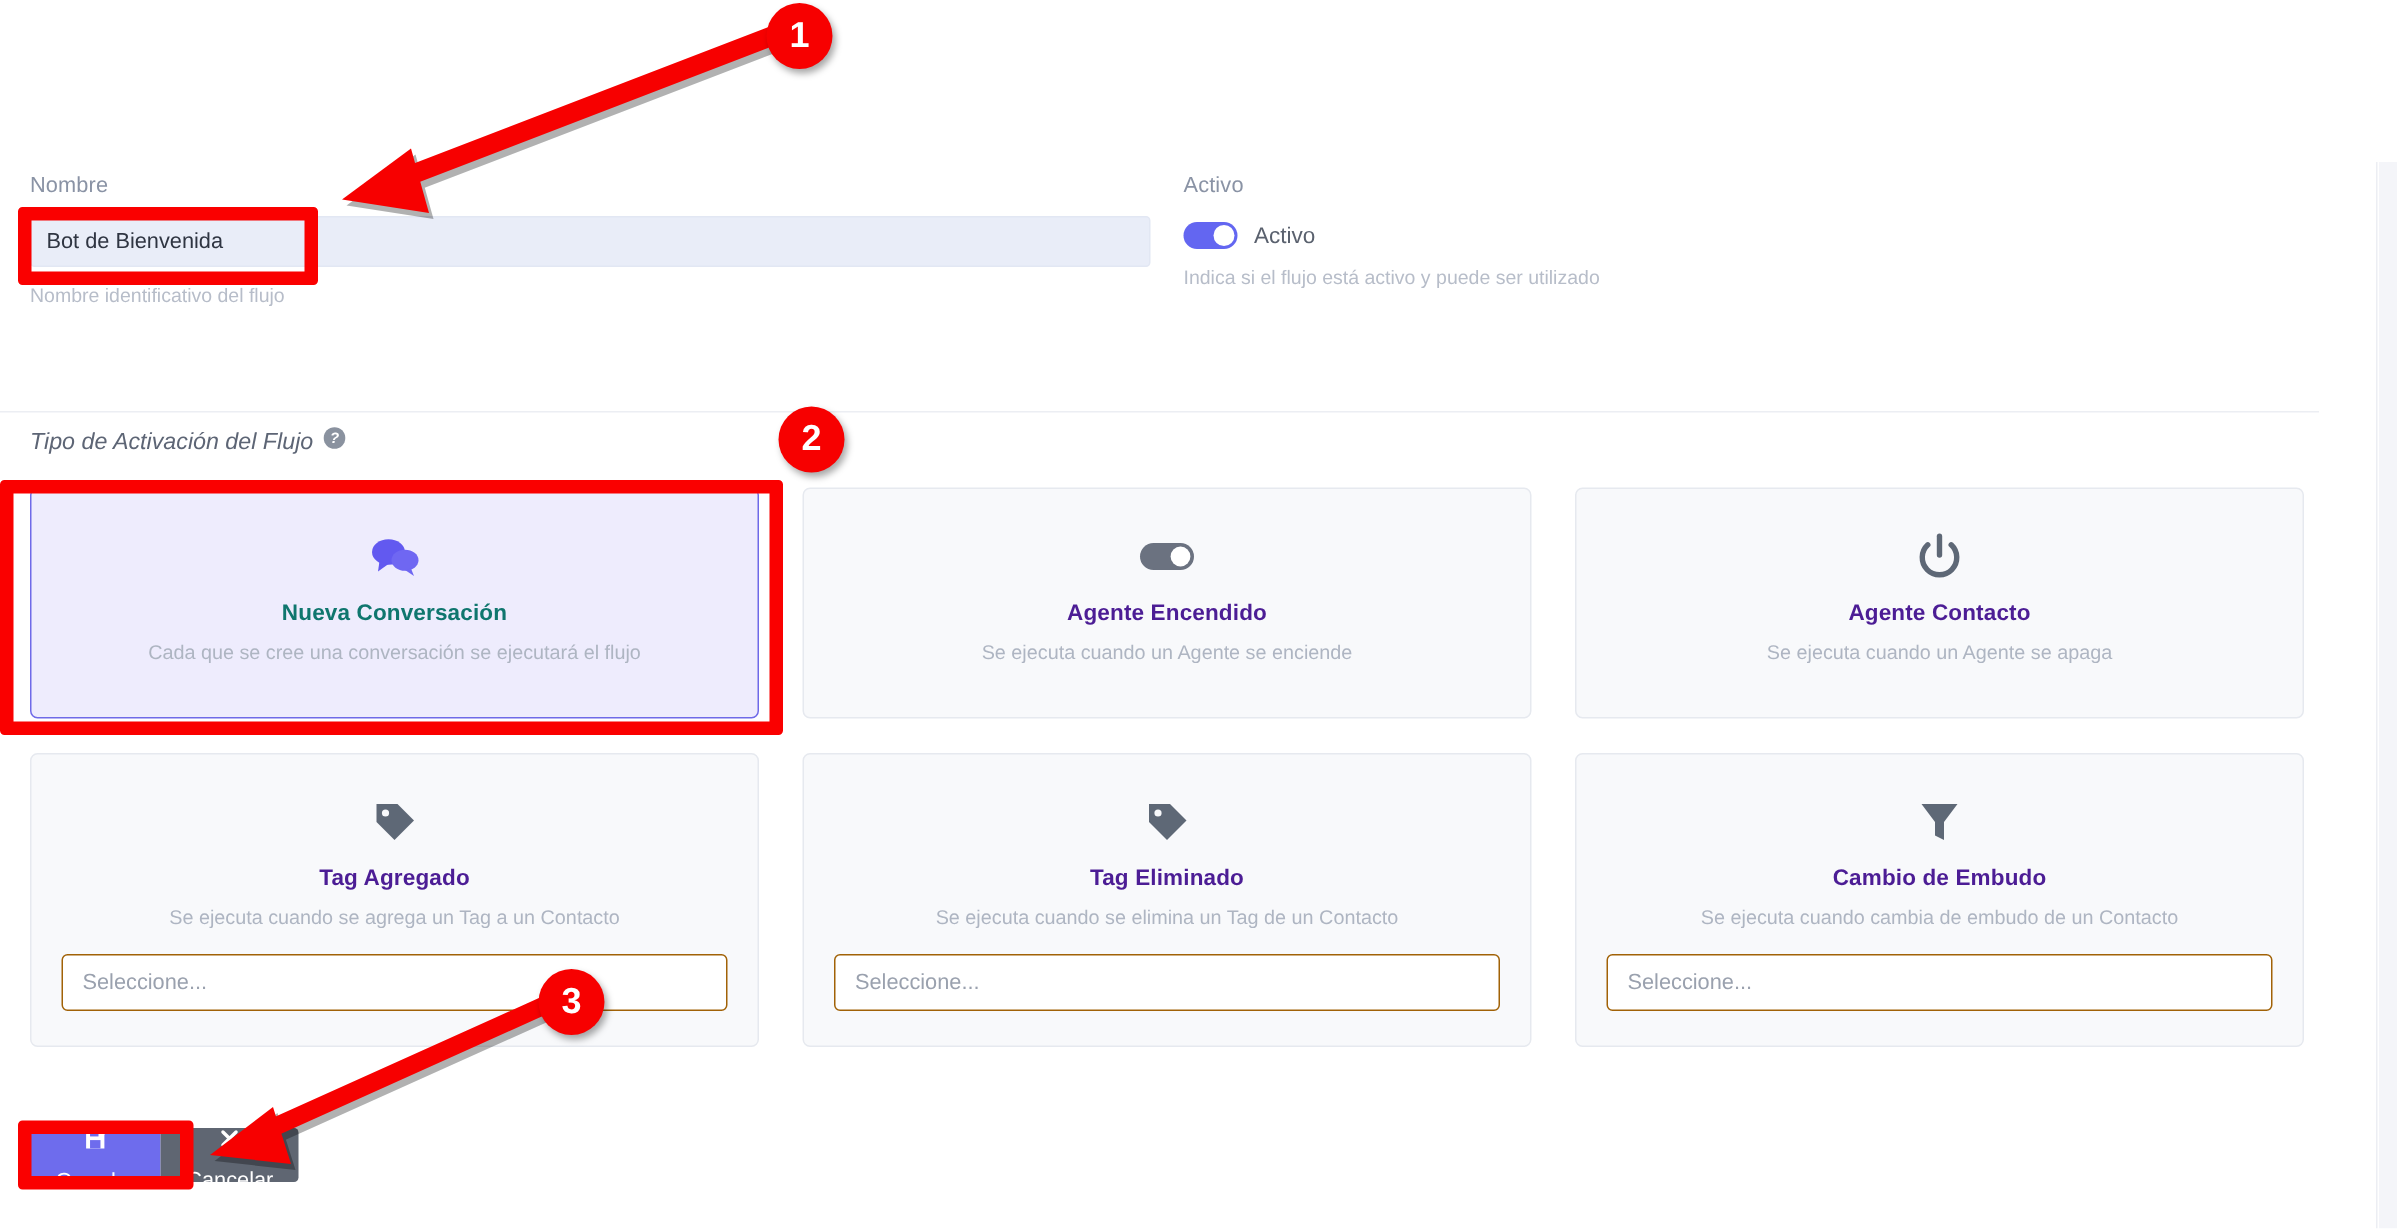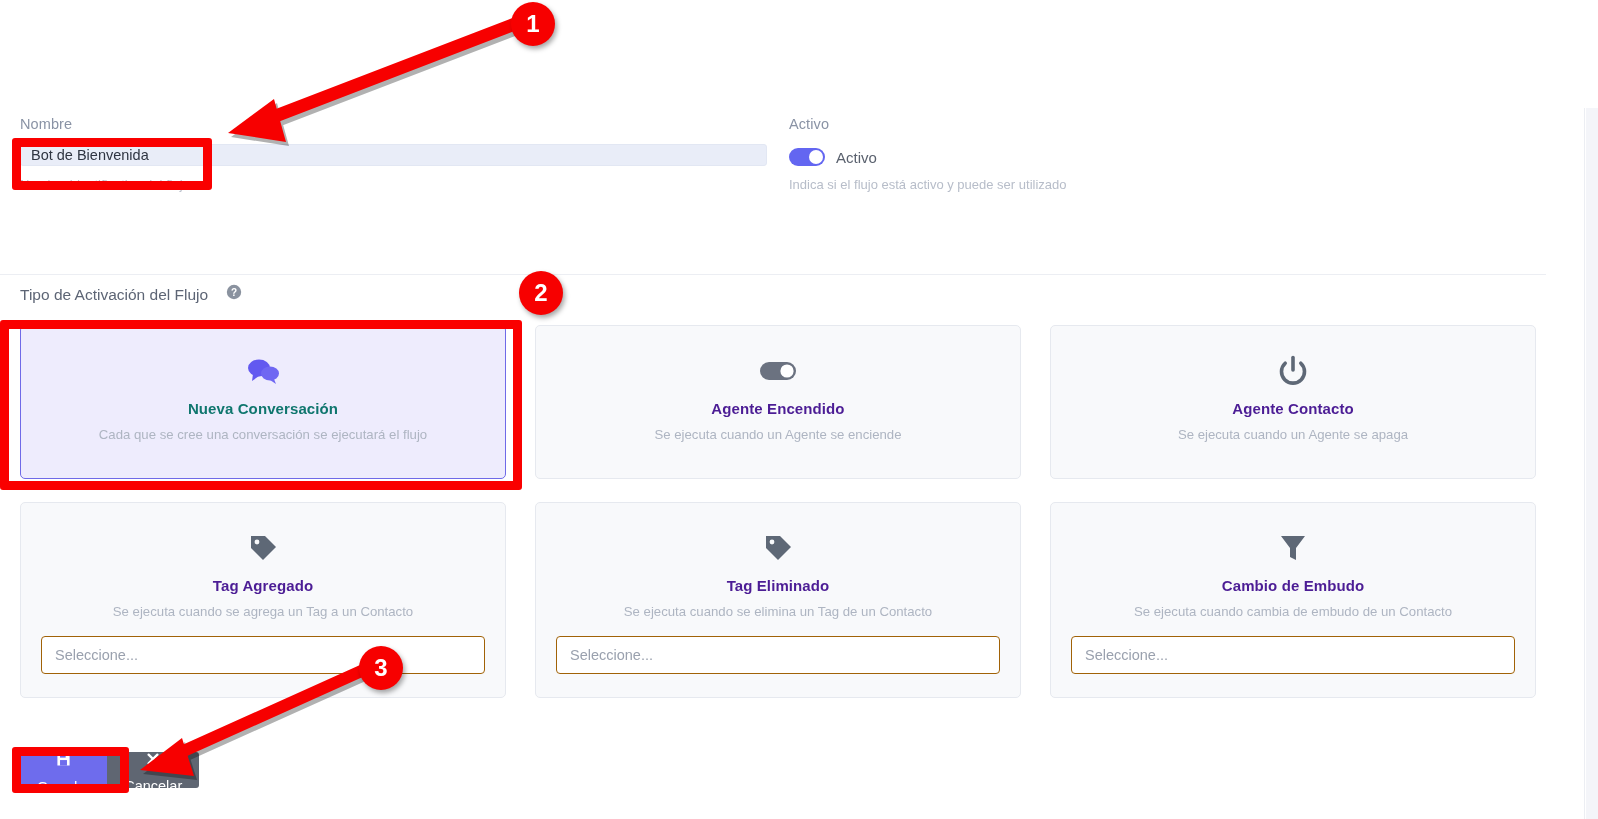--- a/index.html
+++ b/index.html
@@ -41,21 +41,21 @@
     color: #8a93a5;
     font-weight: 400;
     letter-spacing: .1px;
   }
   .col-left  { position: absolute; left: 20px; top: 116px; width: 750px; }
   .col-right { position: absolute; left: 789px; top: 116px; width: 700px; }
 
   .text-input {
     margin-top: 12px;
     width: 747px;
-    height: 22px;
+    height: 34px;
     background: #e9edf8;
     border: 1px solid #e2e7f3;
     border-radius: 3px;
     font-family: "Liberation Sans", sans-serif;
     font-size: 14.5px;
     color: #2f3542;
     padding: 0 10px;
     outline: none;
   }
   .field-hint {
@@ -96,21 +96,21 @@
     position: absolute;
     left: 0; top: 274px;
     width: 1546px; height: 1px;
     background: #eceef3;
   }
 
   
   .section-head {
     position: absolute;
     left: 20px; top: 284px;
-    display: flex; align-items: flex-end; gap: 18px;
+    display: flex; align-items: center; gap: 6px; font-style: italic;
   }
   .section-title {
     font-size: 15.5px;
     color: #5d6575;
     font-weight: 400;
   }
   .help-icon { display: block; }
 
   .card-grid {
     position: absolute;

